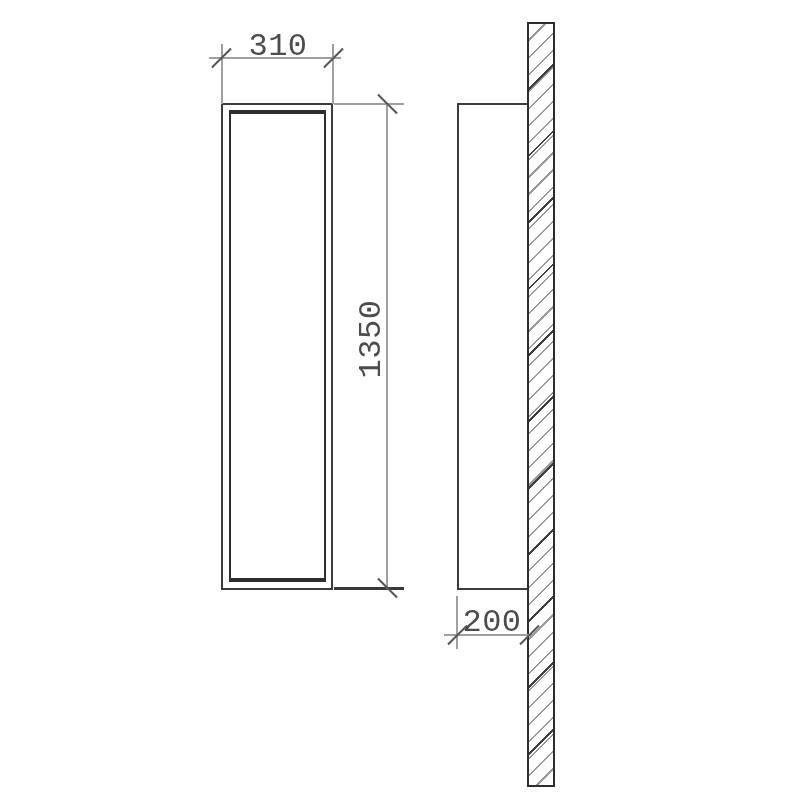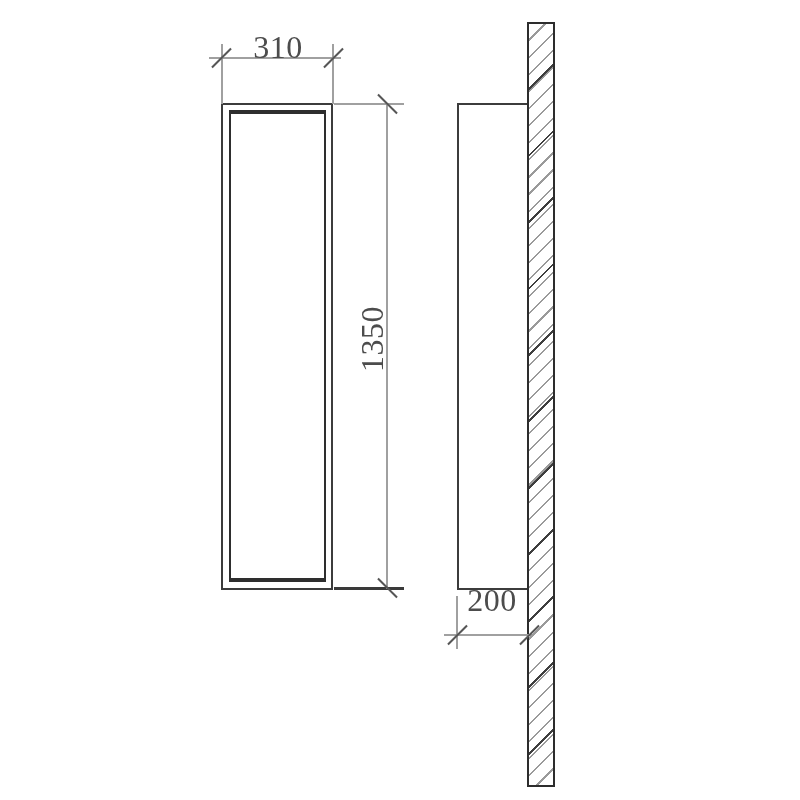--- a/index.html
+++ b/index.html
@@ -2,21 +2,21 @@
 <html><head>
 <meta charset="utf-8">
 <style>
   * { box-sizing: border-box; margin: 0; padding: 0; }
   html, body { background: #ffffff; }
   .canvas {
     position: relative;
     width: 800px;
     height: 800px;
     background: #ffffff;
-    font-family: Liberation Serif, serif;
+    font-family: Liberation Mono, monospace;
     overflow: hidden;
   }
   .rect { position: absolute; background: transparent; }
 
   
   .front-outer {
     left: 221px; top: 103px; width: 112px; height: 487px;
     border: 2px solid #3c3c3c;
   }
   .front-door {
@@ -51,21 +51,21 @@
     position: absolute;
     color: #4c4c4c;
     font-size: 32px;
     line-height: 1;
     text-align: center;
     letter-spacing: 0.5px;
     white-space: nowrap;
   }
   .label-310  { left: 238px; top: 31px;  width: 80px;  }
   .label-1350 { left: 312px; top: 323px; width: 120px; transform: rotate(-90deg); }
-  .label-200  { left: 452px; top: 584px; width: 80px;  }
+  .label-200  { left: 452px; top: 607px; width: 80px;  }
 
   
   .ext-310-l  { left: 221px; top: 44px; width: 2px; height: 60px; }
   .ext-310-r  { left: 332px; top: 44px; width: 2px; height: 60px; }
   .dim-310    { left: 209px; top: 57px; width: 132px; height: 2px; }
   .tick-310-l { left: 208px; top: 57px; }
   .tick-310-r { left: 320px; top: 57px; }
 
   
   .ext-1350-t  { left: 334px; top: 103px; width: 70px; height: 2px; }

